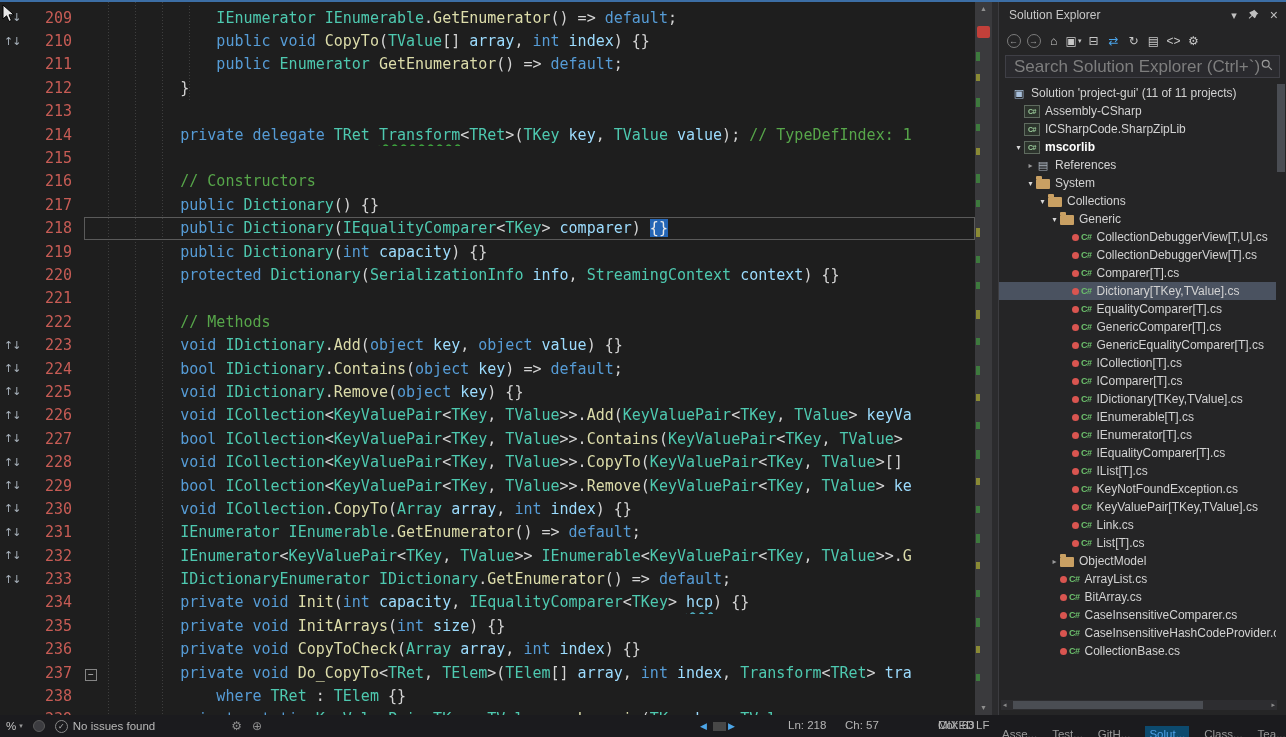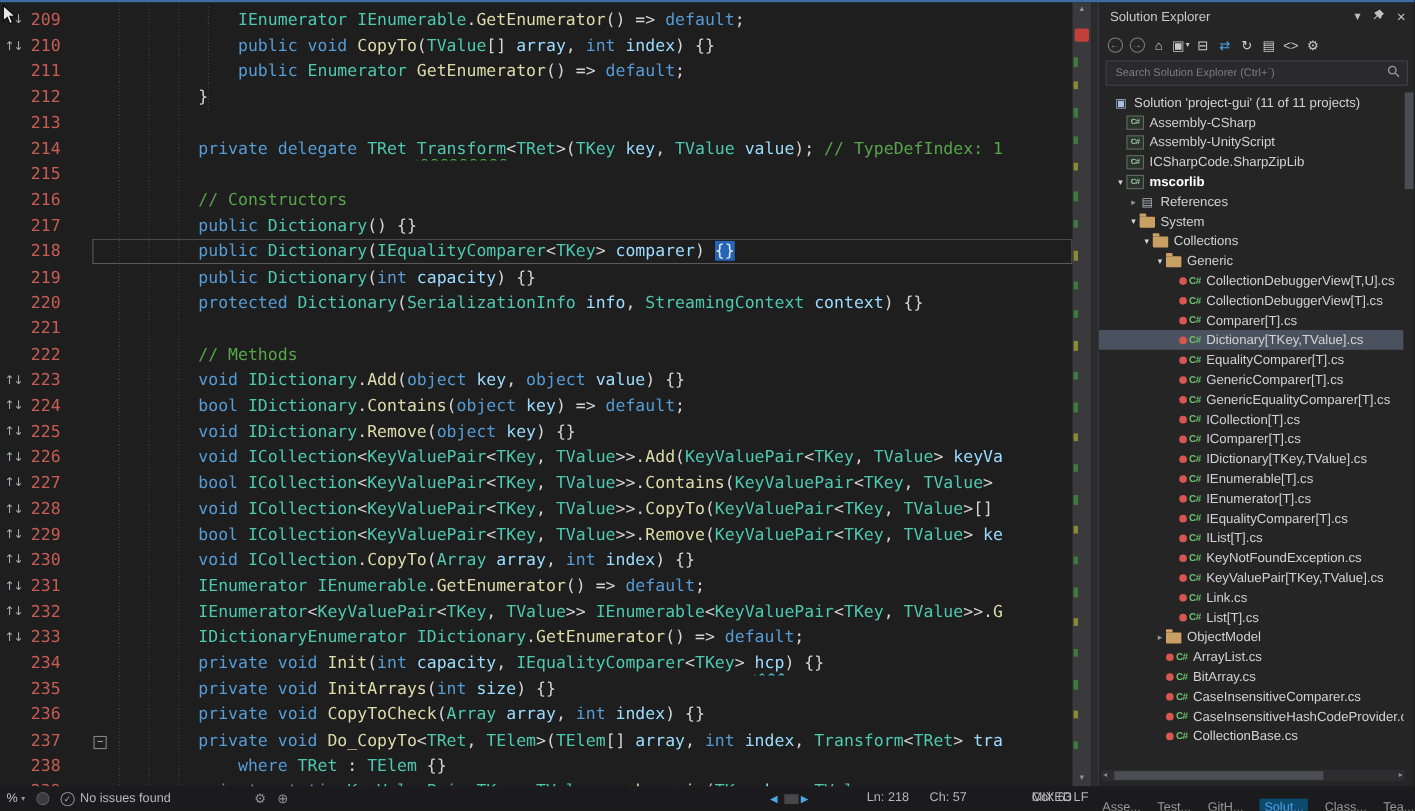--- a/index.html
+++ b/index.html
@@ -10,21 +10,21 @@
 
   
   #editor{position:absolute;top:2px;left:0;width:992px;height:713px;background:#1e1e1e;overflow:hidden}
   .guide{position:absolute;top:0;height:713px;width:1px;z-index:0;
     background-image:repeating-linear-gradient(to bottom,#3e3e3e 0,#3e3e3e 1px,transparent 1px,transparent 3px)}
   #lines{position:absolute;top:4px;left:0;width:975px;z-index:1}
   .line{display:flex;height:23.4px;font-family:"DejaVu Sans Mono",monospace;font-size:15px;
     white-space:pre;align-items:center}
   .glyph{width:28px;flex:none;color:#a9b3bd;font-size:11px;padding-left:4px;
     font-family:"DejaVu Sans",sans-serif;letter-spacing:-1px}
-  .lnum{width:56px;flex:none;text-align:left;padding-right:12px;color:#c75c55}
+  .lnum{width:56px;flex:none;text-align:right;padding-right:12px;color:#c75c55}
   .lcode{flex:1;height:100%;display:flex;align-items:center;overflow:hidden;padding-left:24px}
   .lcode.cur{box-shadow:inset 0 0 0 1px #5a5a5a}
   .k{color:#569cd6}.t{color:#4ec9b0}.m{color:#dcdcaa}.v{color:#9cdcfe}.p{color:#d4d4d4}.c{color:#57a64a}
   .sel{background:#2465b5;color:#eaeaea}
   .sqg{text-decoration-line:underline;text-decoration-style:wavy;text-decoration-color:#3fa93f;text-underline-offset:4px}
   .sqb{text-decoration-line:underline;text-decoration-style:wavy;text-decoration-color:#4fb3c6;text-underline-offset:4px}
   #fold{position:absolute;left:85px;top:667px;width:12px;height:12px;border:1px solid #858585;
     background:#1e1e1e;color:#c8c8c8;font-size:10px;line-height:9px;text-align:center;z-index:2}
   #vscroll{position:absolute;right:0;top:0;width:17px;height:713px;background:#3a3a3d;z-index:3}
   .sb-up,.sb-down{position:absolute;left:0;width:17px;height:14px;color:#8f8f8f;font-size:7px;
@@ -43,21 +43,21 @@
   .p-hicons{display:flex;gap:11px;align-items:center;color:#c0c0c0}
   .p-hicons .hic{font-size:11px;line-height:11px}
   .p-toolbar{height:25px;display:flex;align-items:center;padding-left:5px;gap:1px}
   .tbtn{min-width:19px;height:19px;display:flex;align-items:center;justify-content:center;
     color:#c8c8c8;font-size:12px}
   .tbtn .circ{border:1px solid #7c7c7c;border-radius:50%;width:14px;height:14px;font-size:9px;
     display:flex;align-items:center;justify-content:center;color:#9a9a9a}
   .tcaret{font-size:7px;margin-left:1px;color:#c8c8c8}
   .p-search{margin:2px 6px 6px 6px;height:23px;background:#2a2a2e;border:1px solid #3f3f46;
     display:flex;align-items:center;padding:0 6px}
-  .p-search input{flex:1;background:transparent;border:0;outline:0;color:#c0c0c0;font-size:10px;
+  .p-search input{flex:1;background:transparent;border:0;outline:0;color:#c0c0c0;font-size:17px;
     font-family:inherit;min-width:0}
   .p-search input::placeholder{color:#7e7e7e}
   #tree{position:absolute;top:82px;left:0;right:10px;bottom:22px;overflow:hidden}
   .trow{height:18px;display:flex;align-items:center;white-space:nowrap}
   .trow.sel{background:#4a5260}
   .arrow{width:11px;flex:none;font-size:8px;color:#9a9a9a;text-align:center}
   .arrow.exp{color:#d8d8d8}
   .ico{flex:none;margin-right:4px;display:flex;align-items:center;justify-content:center}
   .ico.solution{width:14px;color:#a8c0dc;font-size:11px}
   .ico.project{width:16px;height:13px;border:1px solid #5f6b5f;background:#2c332c}
@@ -243,27 +243,20 @@
           <span class="ico project">
             <span class="pjt">C#</span>
           </span>
           <span class="tlabel">Assembly-CSharp</span>
         </div>
         <div class="trow" style="padding-left: 14px;">
           <span class="arrow"></span>
           <span class="ico project">
             <span class="pjt">C#</span>
           </span>
-          <span class="tlabel">Assembly-UnityScript</span>
-        </div>
-        <div class="trow" style="padding-left: 14px;">
-          <span class="arrow"></span>
-          <span class="ico project">
-            <span class="pjt">C#</span>
-          </span>
           <span class="tlabel">ICSharpCode.SharpZipLib</span>
         </div>
         <div class="trow" style="padding-left: 14px;">
           <span class="arrow exp">▾</span>
           <span class="ico project">
             <span class="pjt">C#</span>
           </span>
           <span class="tlabel b">mscorlib</span>
         </div>
         <div class="trow" style="padding-left: 26px;">

